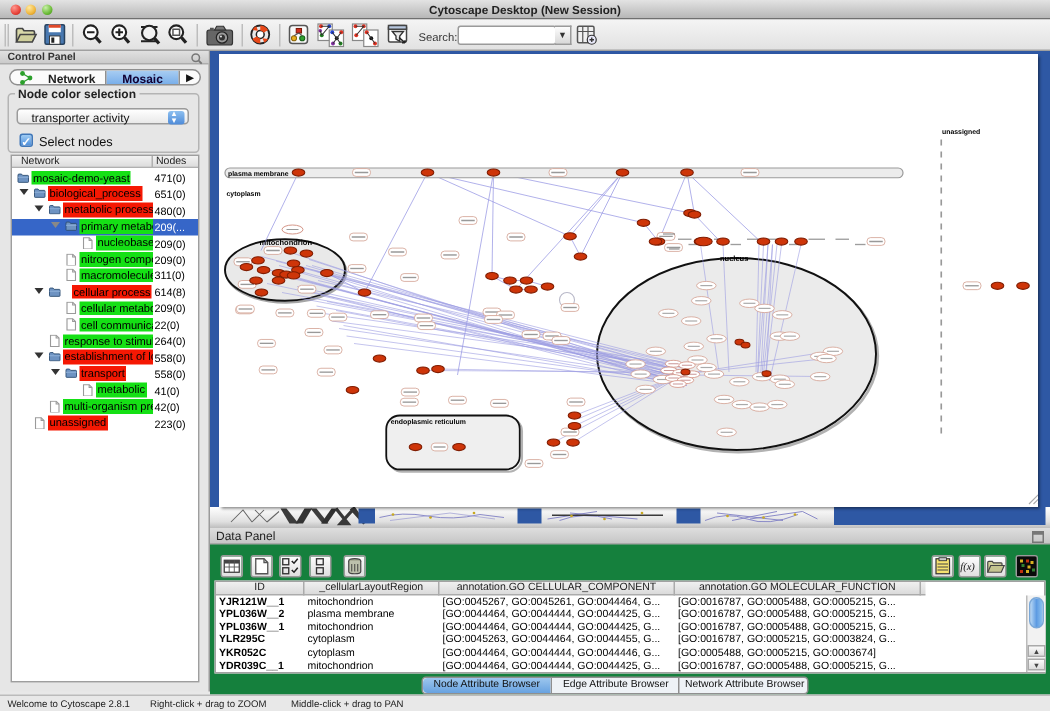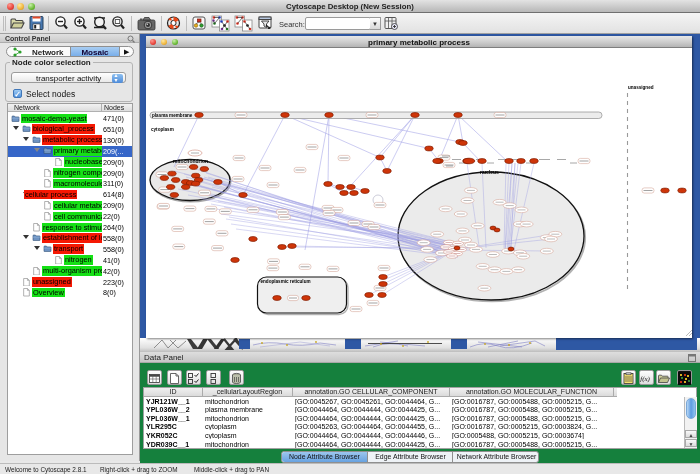--- a/index.html
+++ b/index.html
@@ -28,21 +28,21 @@
 #cpanel-title { left:0; top:0; width:139px; height:9px; background:linear-gradient(#e0e0e0,#cbcbcb); border-bottom:1px solid #adadad; }
 #cpanel-title span { position:absolute; left:5px; top:1px; font-size:7px; font-weight:bold; color:#333; }
 #cp-tabs { left:6px; top:12px; width:128px; height:11px; background:#fbfbfb; border:1px solid #8f8f8f; border-radius:6px; overflow:hidden; }
 #tab-mosaic { left:63px; top:0; width:50px; height:11px; background:linear-gradient(#a8cdf2,#6fa8e8); border-left:1px solid #8f8f8f; border-right:1px solid #8f8f8f;
   font-size:8px; font-weight:bold; text-align:center; line-height:11px; color:#103; }
 #tab-network { left:25px; top:1px; font-size:8px; font-weight:bold; color:#222; }
 #tab-arrow { left:117px; top:1px; font-size:7px; color:#111; }
 #groupbox { left:5px; top:28px; width:128px; height:40px; border:1px solid #b4b4b4; border-radius:3px; }
 #groupbox-lbl { left:10px; top:24px; font-size:8px; font-weight:bold; color:#222; background:#e6e6e6; padding:0 2px;text-align:right; }
 #dropdown { left:11px; top:38px; width:115px; height:11px; background:linear-gradient(#ffffff,#e9e9e9); border:1px solid #9b9b9b; border-radius:3px; }
-#dropdown span { position:absolute; left:24px; top:1px; font-size:8px; color:#111; }
+#dropdown span { position:absolute; left:9px; top:1px; font-size:8px; color:#111; }
 #dd-btn { position:absolute; right:1px; top:0px; width:11px; height:9px; background:linear-gradient(#8ec0f0,#4d8ad8); border-radius:2px; margin:1px; }
 #dd-btn:before { content:"\25B4"; position:absolute; top:-3px; left:2.5px; font-size:6px; color:#fff; }
 #dd-btn:after { content:"\25BE"; position:absolute; top:2px; left:2.5px; font-size:6px; color:#fff; }
 #checkbox { left:13px; top:55px; width:9px; height:9px; background:linear-gradient(#9fccf4,#4f90dc); border:1px solid #4077b8; border-radius:2px; color:#fff; font-size:8px; line-height:9px; text-align:center; font-weight:bold; }
 #checkbox-lbl { left:26px; top:55px; font-size:8.5px; color:#111; }
 
 
 #treebox { left:7px; top:69px; width:126px; height:352px; background:#fff; border:1px solid #9e9e9e; }
 #tree-hdr { left:0; top:0; width:124px; height:8px; background:linear-gradient(#f2f2f2,#dddddd); border-bottom:1px solid #b0b0b0; }
 #tree-hdr .h1 { position:absolute; left:6px; top:0px; font-size:7px; color:#222; }
@@ -260,21 +260,21 @@
         <span class="lbl r" style="left:24px; max-width:70px">biological_process</span>
         <span class="cnt">651(0)</span>
       </div>
 <div class="trow" style="top:30.8px">
         <div class="arr" style="left:15px;"></div>
         <svg class="fold" style="left:24px" width="9" height="8" viewBox="0 0 9 8">
           <path d="M.5 7 L.5 2 Q.5 1.2 1.2 1.2 L3.2 1.2 L4 2.2 L8 2.2 Q8.5 2.2 8.5 2.8 L8.5 7 Q8.5 7.5 8 7.5 L1 7.5 Q.5 7.5 .5 7 Z" fill="#6e93c2" stroke="#2e4e74" stroke-width=".7"></path>
           <path d="M.5 3.6 L8.5 3.6" stroke="#8fb0d8" stroke-width=".8"></path>
         </svg>
         <span class="lbl r" style="left:34px; max-width:60px">metabolic process</span>
-        <span class="cnt">130(0)</span>
+        <span class="cnt">480(0)</span>
       </div>
 <div class="trow sel" style="top:41.7px">
         <div class="arr" style="left:26px;border-top-color:#888;"></div>
         <svg class="fold" style="left:35px" width="9" height="8" viewBox="0 0 9 8">
           <path d="M.5 7 L.5 2 Q.5 1.2 1.2 1.2 L3.2 1.2 L4 2.2 L8 2.2 Q8.5 2.2 8.5 2.8 L8.5 7 Q8.5 7.5 8 7.5 L1 7.5 Q.5 7.5 .5 7 Z" fill="#6e93c2" stroke="#2e4e74" stroke-width=".7"></path>
           <path d="M.5 3.6 L8.5 3.6" stroke="#8fb0d8" stroke-width=".8"></path>
         </svg>
         <span class="lbl g" style="left:45px; max-width:49px">primary metabol</span>
         <span class="cnt" style="color:#fff">209(...</span>
       </div>
@@ -301,21 +301,21 @@
         </svg>
         <span class="lbl g" style="left:45px; max-width:49px">macromolecule</span>
         <span class="cnt">311(0)</span>
       </div>
 <div class="trow" style="top:85.3px">
         <div class="arr" style="left:15px;"></div>
         <svg class="fold" style="left:24px" width="9" height="8" viewBox="0 0 9 8">
           <path d="M.5 7 L.5 2 Q.5 1.2 1.2 1.2 L3.2 1.2 L4 2.2 L8 2.2 Q8.5 2.2 8.5 2.8 L8.5 7 Q8.5 7.5 8 7.5 L1 7.5 Q.5 7.5 .5 7 Z" fill="#6e93c2" stroke="#2e4e74" stroke-width=".7"></path>
           <path d="M.5 3.6 L8.5 3.6" stroke="#8fb0d8" stroke-width=".8"></path>
         </svg>
-        <span class="lbl r" style="left:16px; max-width:60px">cellular process</span>
+        <span class="lbl r" style="left:40px; max-width:60px">cellular process</span>
         <span class="cnt">614(8)</span>
       </div>
 <div class="trow" style="top:96.2px">
         <svg class="page" style="left:36px" width="7" height="9" viewBox="0 0 7 9">
           <path d="M.5 .5 L4.5 .5 L6.5 2.5 L6.5 8.5 L.5 8.5 Z" fill="#fff" stroke="#9a9a9a" stroke-width=".8"></path>
           <path d="M4.5 .5 L4.5 2.5 L6.5 2.5" fill="none" stroke="#9a9a9a" stroke-width=".8"></path>
         </svg>
         <span class="lbl g" style="left:45px; max-width:49px">cellular metabo</span>
         <span class="cnt">209(0)</span>
       </div>
@@ -351,46 +351,38 @@
           <path d="M.5 3.6 L8.5 3.6" stroke="#8fb0d8" stroke-width=".8"></path>
         </svg>
         <span class="lbl r" style="left:45px; max-width:49px">transport</span>
         <span class="cnt">558(0)</span>
       </div>
 <div class="trow" style="top:150.7px">
         <svg class="page" style="left:47px" width="7" height="9" viewBox="0 0 7 9">
           <path d="M.5 .5 L4.5 .5 L6.5 2.5 L6.5 8.5 L.5 8.5 Z" fill="#fff" stroke="#9a9a9a" stroke-width=".8"></path>
           <path d="M4.5 .5 L4.5 2.5 L6.5 2.5" fill="none" stroke="#9a9a9a" stroke-width=".8"></path>
         </svg>
-        <span class="lbl g" style="left:56px; max-width:38px">nitrogen</span>
+        <span class="lbl g" style="left:56px; max-width:38px">metabolic</span>
         <span class="cnt">41(0)</span>
       </div>
 <div class="trow" style="top:161.6px">
         <svg class="page" style="left:25px" width="7" height="9" viewBox="0 0 7 9">
           <path d="M.5 .5 L4.5 .5 L6.5 2.5 L6.5 8.5 L.5 8.5 Z" fill="#fff" stroke="#9a9a9a" stroke-width=".8"></path>
           <path d="M4.5 .5 L4.5 2.5 L6.5 2.5" fill="none" stroke="#9a9a9a" stroke-width=".8"></path>
         </svg>
         <span class="lbl g" style="left:34px; max-width:60px">multi-organism pre</span>
         <span class="cnt">42(0)</span>
       </div>
 <div class="trow" style="top:172.5px">
         <svg class="page" style="left:15px" width="7" height="9" viewBox="0 0 7 9">
           <path d="M.5 .5 L4.5 .5 L6.5 2.5 L6.5 8.5 L.5 8.5 Z" fill="#fff" stroke="#9a9a9a" stroke-width=".8"></path>
           <path d="M4.5 .5 L4.5 2.5 L6.5 2.5" fill="none" stroke="#9a9a9a" stroke-width=".8"></path>
         </svg>
         <span class="lbl r" style="left:24px; max-width:70px">unassigned</span>
         <span class="cnt">223(0)</span>
-      </div>
-<div class="trow" style="top:183.4px">
-        <svg class="page" style="left:15px" width="7" height="9" viewBox="0 0 7 9">
-          <path d="M.5 .5 L4.5 .5 L6.5 2.5 L6.5 8.5 L.5 8.5 Z" fill="#fff" stroke="#9a9a9a" stroke-width=".8"></path>
-          <path d="M4.5 .5 L4.5 2.5 L6.5 2.5" fill="none" stroke="#9a9a9a" stroke-width=".8"></path>
-        </svg>
-        <span class="lbl g" style="left:24px; max-width:70px">Overview</span>
-        <span class="cnt">8(0)</span>
       </div>
   </div>
 </div>
 
 <div id="desktop" class="abs">
   <div id="behindstrip" class="abs">
       <svg width="560" height="14" viewBox="0 0 560 14" style="position:absolute;left:0;top:0">
 <path d="M14 10 L22 2 L28 10 M28 10 L36 2 M30 2 L38 10 M38 10 L46 3" stroke="#666" stroke-width="0.7" fill="none"></path>
 <path d="M47 1 L53 11 L59 11 L51 1 Z" fill="#3c3c3c"></path>
 <path d="M63 1 L57 11 L62 11 L68 1 Z" fill="#343434"></path>
@@ -411,26 +403,20 @@
         <circle cx="288" cy="4" r="0.9" fill="#c8a820"></circle>
 <rect x="311" y="1" width="16" height="10" fill="#2e58a4"></rect>
 <path d="M330 9 Q344 3 358 8 T392 5 M338 4 L382 9 M348 9 L378 3 M360 8 L395 3 L405 8" stroke="#7f7fc4" stroke-width="0.6" fill="none"></path>
 <circle cx="345" cy="6" r="0.9" fill="#c8a820"></circle>
         <circle cx="369" cy="7" r="0.9" fill="#c8a820"></circle>
         <circle cx="390" cy="5" r="0.9" fill="#c8a820"></circle>
 <rect x="416" y="0" width="141" height="12" fill="#2e58a4"></rect>
 </svg>
     </div>
   <div id="innerwin" class="abs">
-    <div id="iw-title" class="abs">
-      <div class="tl abs" style="left:4px; background:radial-gradient(circle at 35% 30%,#ff9890,#e8443a 60%,#b02018);"></div>
-      <div class="tl abs" style="left:15px; background:radial-gradient(circle at 35% 30%,#ffe9a0,#f0b63c 60%,#c08414);"></div>
-      <div class="tl abs" style="left:26px; background:radial-gradient(circle at 35% 30%,#c8f0a8,#6cbb38 60%,#3f8815);"></div>
-      <div id="iw-text" class="abs">primary metabolic process</div>
-    </div>
     <div id="canvas" class="abs">
         <svg width="546" height="289" viewBox="0 0 546 289" style="position:absolute;left:0;top:0">
           <ellipse cx="44.8" cy="132.2" rx="40" ry="20.5" fill="none" stroke="rgba(0,0,0,0.35)" stroke-width="1.6"></ellipse>
           <ellipse cx="44" cy="131" rx="40" ry="20.5" fill="#e9e9e9" stroke="#111" stroke-width="1.3"></ellipse>
           <ellipse cx="346.2" cy="188.4" rx="93" ry="64" fill="none" stroke="rgba(0,0,0,0.3)" stroke-width="1.8"></ellipse>
           <ellipse cx="345" cy="187" rx="93" ry="64" fill="#ebebeb" stroke="#111" stroke-width="1.3"></ellipse>
           <rect x="113" y="229.5" width="89" height="36" rx="9" fill="none" stroke="rgba(0,0,0,0.3)" stroke-width="1.4"></rect>
           <rect x="111.5" y="228" width="89" height="36" rx="9" fill="#efefef" stroke="#111" stroke-width="1.2"></rect>
           <line x1="28" y1="122" x2="305" y2="193" stroke="#9c9ce2" stroke-width="0.55" opacity="0.72"></line>
           <line x1="38" y1="125" x2="308" y2="196" stroke="#9c9ce2" stroke-width="0.55" opacity="0.72"></line>

